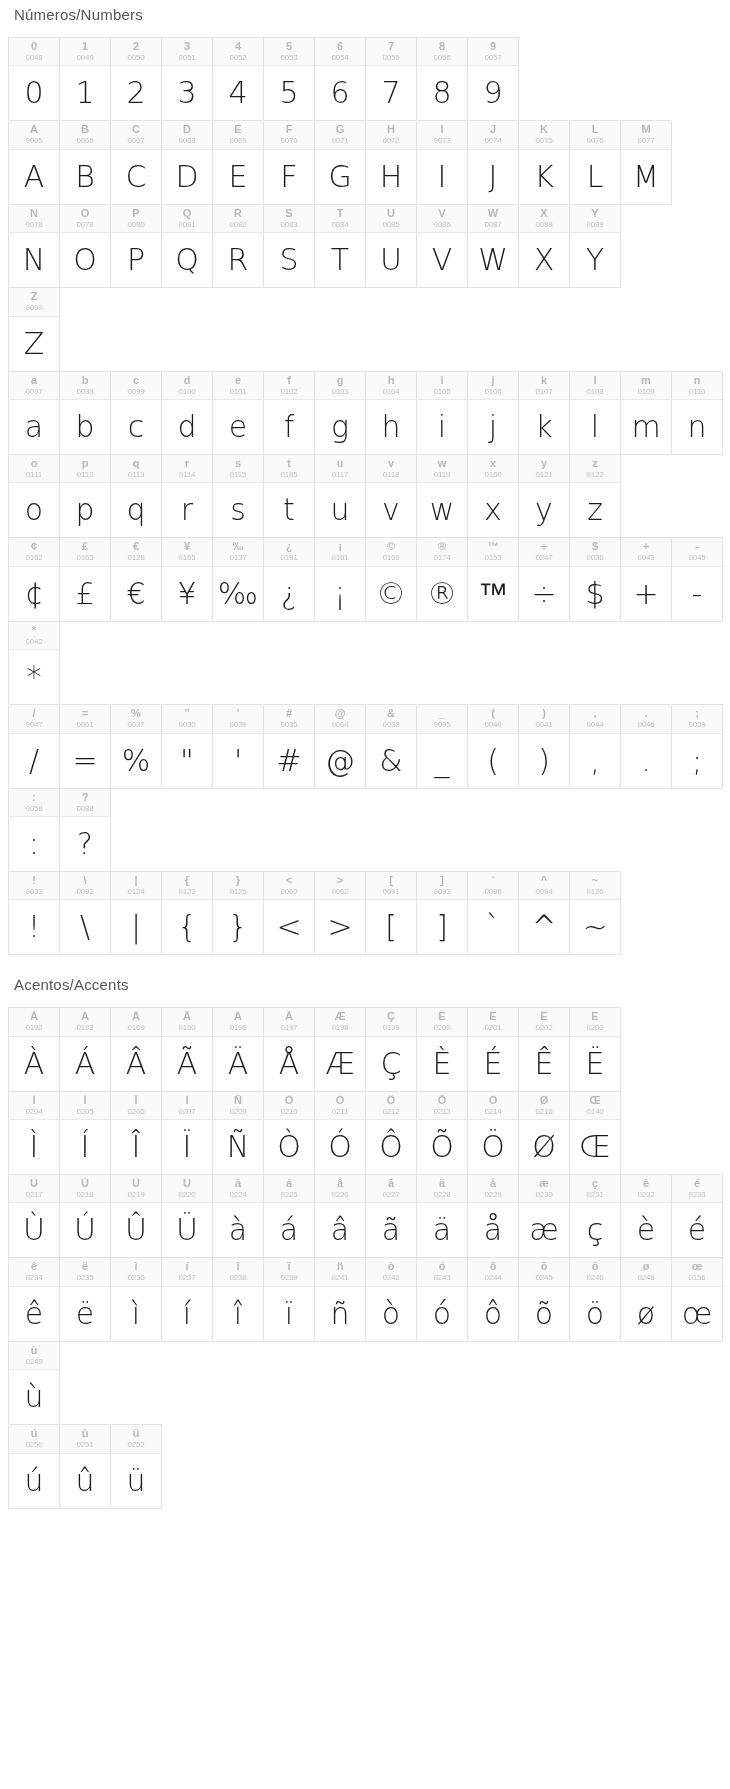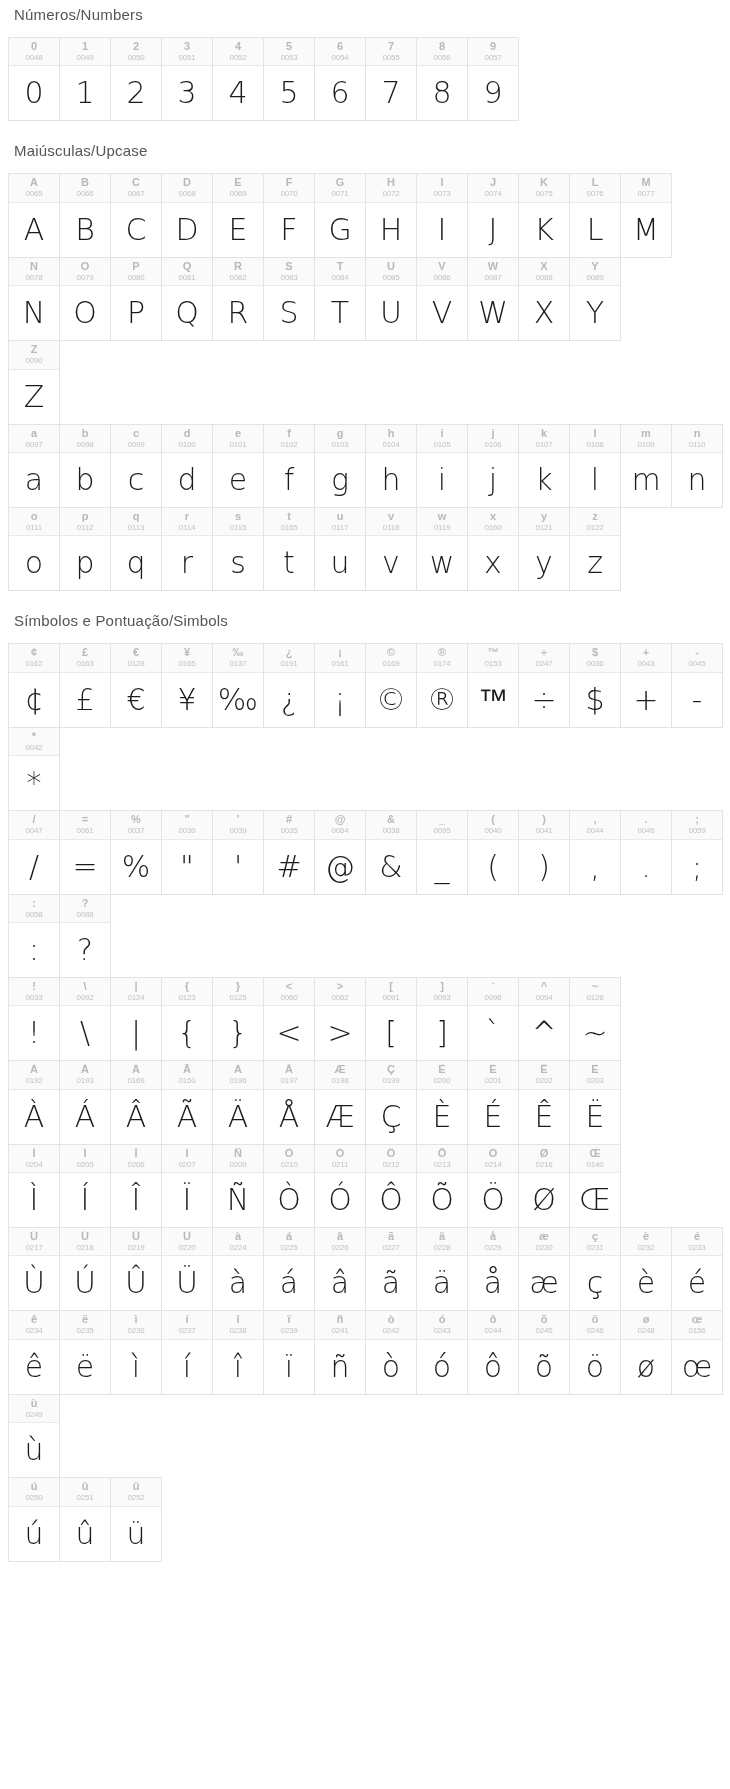--- a/index.html
+++ b/index.html
@@ -149,21 +149,20 @@
           <div class="glyph">8</div>
         </div>
         <div class="cell">
           <div class="meta">
             <span class="ch-label">9</span>
             <span class="code">0057</span>
           </div>
           <div class="glyph">9</div>
         </div>
       </div>
-      <div class="section-title">Maiúsculas/Upcase</div>
       <div class="grid">
         <div class="cell">
           <div class="meta">
             <span class="ch-label">A</span>
             <span class="code">0065</span>
           </div>
           <div class="glyph">A</div>
         </div>
         <div class="cell">
           <div class="meta">
@@ -524,21 +523,20 @@
           <div class="glyph">y</div>
         </div>
         <div class="cell">
           <div class="meta">
             <span class="ch-label">z</span>
             <span class="code">0122</span>
           </div>
           <div class="glyph">z</div>
         </div>
       </div>
-      <div class="section-title">Símbolos e Pontuação/Simbols</div>
       <div class="grid">
         <div class="cell">
           <div class="meta">
             <span class="ch-label">¢</span>
             <span class="code">0162</span>
           </div>
           <div class="glyph">¢</div>
         </div>
         <div class="cell">
           <div class="meta">
@@ -832,20 +830,21 @@
           <div class="glyph">^</div>
         </div>
         <div class="cell">
           <div class="meta">
             <span class="ch-label">~</span>
             <span class="code">0126</span>
           </div>
           <div class="glyph">~</div>
         </div>
       </div>
+      <div class="section-title">Acentos/Accents</div>
       <div class="grid">
         <div class="cell">
           <div class="meta">
             <span class="ch-label">À</span>
             <span class="code">0192</span>
           </div>
           <div class="glyph">À</div>
         </div>
         <div class="cell">
           <div class="meta">

